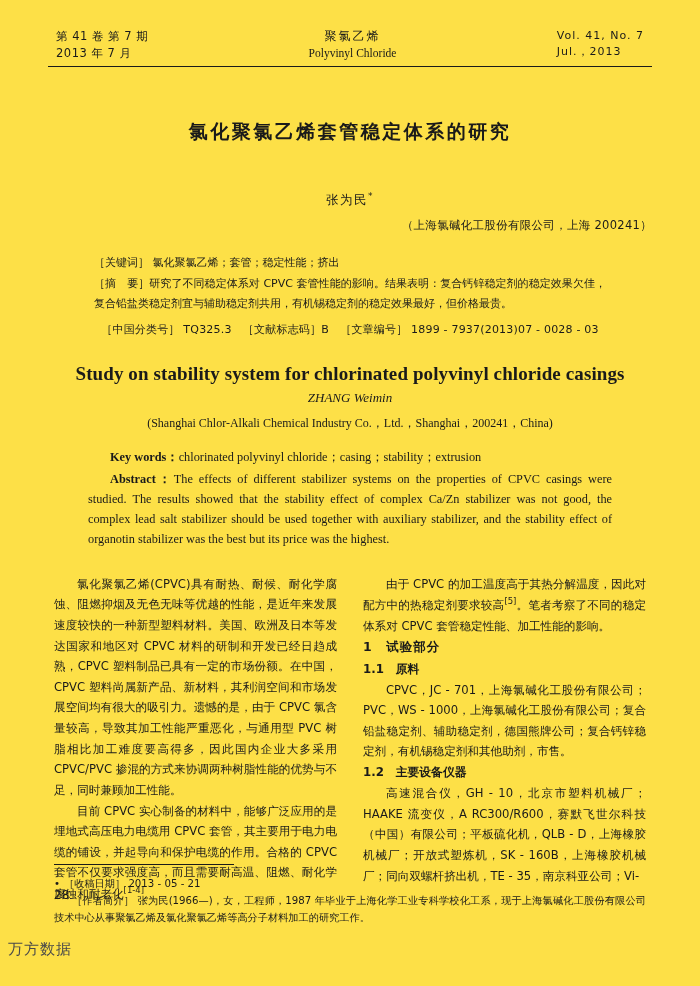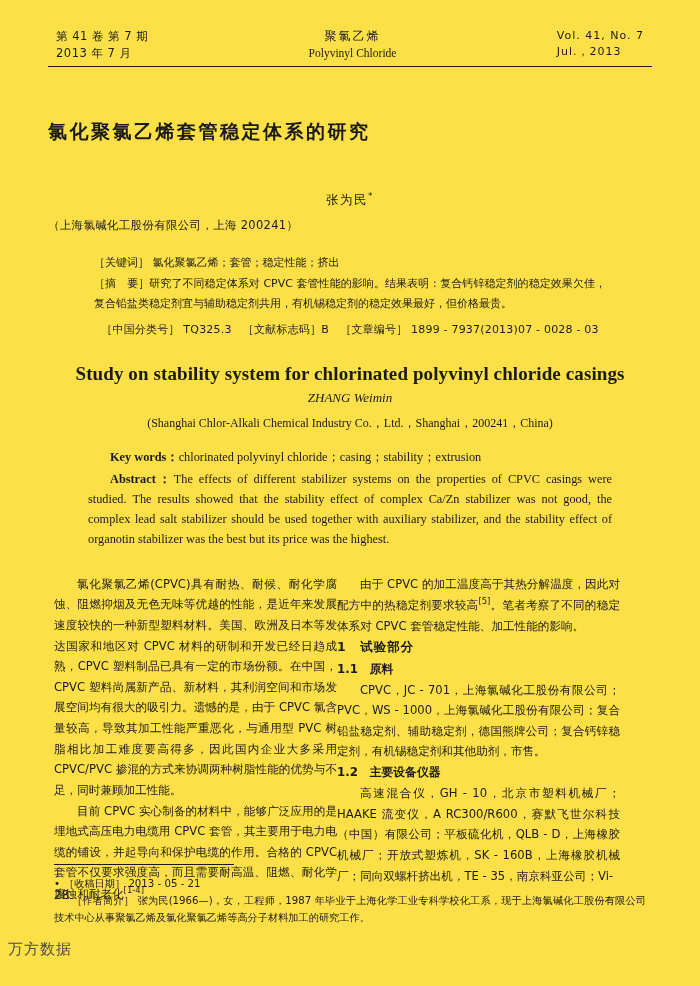--- a/index.html
+++ b/index.html
@@ -50,37 +50,37 @@
   }
   .rule {
     border: none;
     border-top: 1px solid #1a1a1a;
     margin: 4px 0 0 0;
     height: 0;
   }
 
   
   .title-cn {
-    text-align: left;
+    text-align: center;
     font-family: Liberation Sans, sans-serif;
     font-weight: bold;
     font-size: 19px;
     letter-spacing: 2.5px;
     margin-top: 52px;
   }
   .author-cn {
     text-align: center;
     font-family: "DejaVu Sans", sans-serif;
     font-size: 12.5px;
     letter-spacing: 1.5px;
     margin-top: 46px;
   }
   .author-cn sup { font-size: 9px; }
   .affil-cn {
-    text-align: left;
+    text-align: right;
     font-family: "DejaVu Sans", sans-serif;
     font-size: 11.5px;
     letter-spacing: 0.3px;
     margin-top: 9px;
   }
 
   
   .abs-block {
     margin-top: 20px;
     padding: 0 46px;
@@ -135,20 +135,21 @@
     line-height: 1.62;
     text-align: justify;
     text-indent: 22px;
   }
   .abs-en b { font-weight: bold; }
 
   
   .cols {
     margin-top: 24px;
     display: flex;
+    gap: 26px;
     padding: 0 6px;
   }
   .col {
     width: 283px;
     font-family: "DejaVu Sans", sans-serif;
     font-size: 11.6px;
     line-height: 1.78;
     text-align: justify;
   }
   .col p { margin: 0; text-indent: 23px; }

